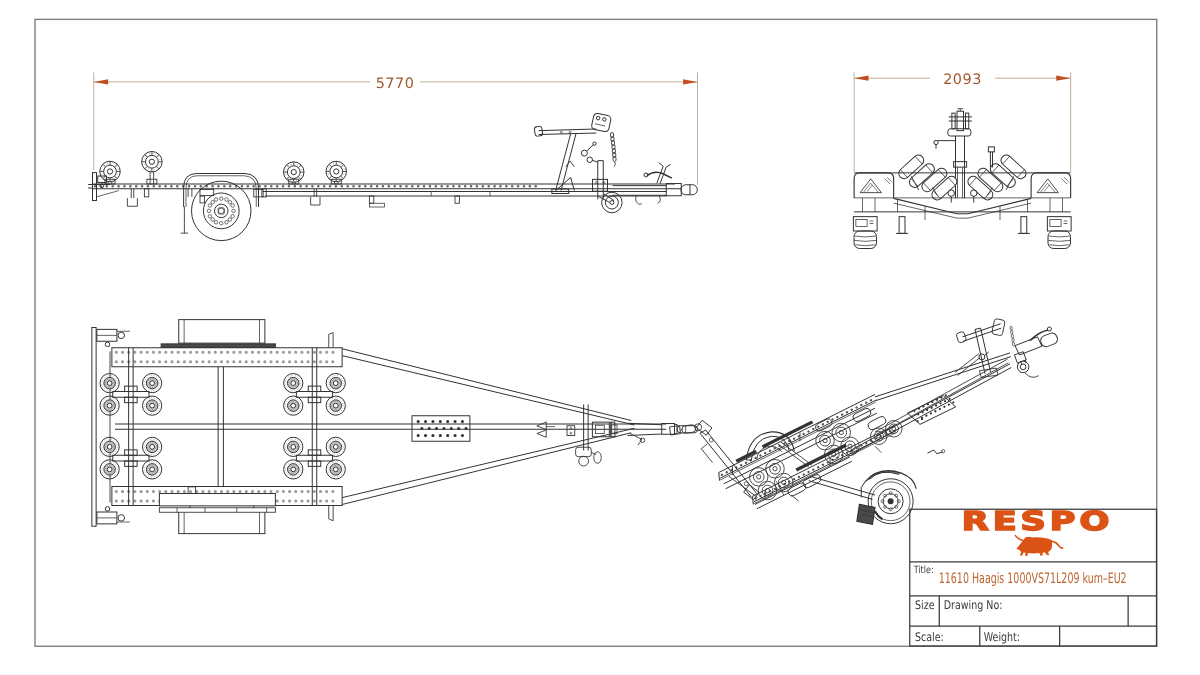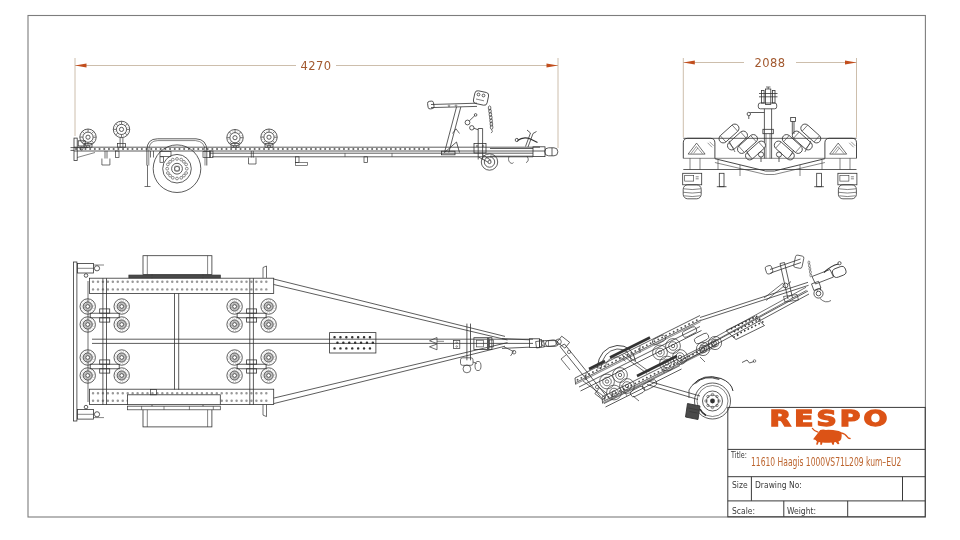--- a/index.html
+++ b/index.html
@@ -656,22 +656,22 @@
         Q841.6,431.6 838.6,430.8
         Q830.4,429.2 824.6,429.6
         Q821.0,428.6 818.4,429.8
         Z"></path>
       <path fill="none" stroke="#dc5316" stroke-width="1.3" stroke-linecap="round" d="M816.0,432.0 Q812.0,431.2 809.8,428.0"></path>
       <path fill="none" stroke="#dc5316" stroke-width="1.5" stroke-linecap="round" d="M840.8,432.8 Q845.6,433.6 847.8,437.2 Q848.8,438.9 850.8,438.9"></path>
     </g>
   </g>
 </svg>
 
-<div class="txt dim-label" style="left:316px;top:65.5px;">4270</div>
-<div class="txt dim-label" style="left:770px;top:62.5px;">2088</div>
+<div class="txt dim-label" style="left:316px;top:65.5px;">5770</div>
+<div class="txt dim-label" style="left:770px;top:62.5px;">2093</div>
 
 <div>
   <div class="txt logo-text" style="left:830px;top:418px;">RESPO</div>
   <div class="txt tb-label tiny-cad" style="left:730.5px;top:451px;">Title:</div>
   <div class="txt title-value" style="left:751px;top:455px;">11610 Haagis 1000VS71L209 kum–EU2</div>
   <div class="txt tb-label small-cad" style="left:732px;top:479px;">Size</div>
   <div class="txt tb-label small-cad" style="left:755px;top:479px;">Drawing No:</div>
   <div class="txt tb-label small-cad" style="left:732px;top:505px;">Scale:</div>
   <div class="txt tb-label small-cad" style="left:787px;top:505px;">Weight:</div>
 </div>

